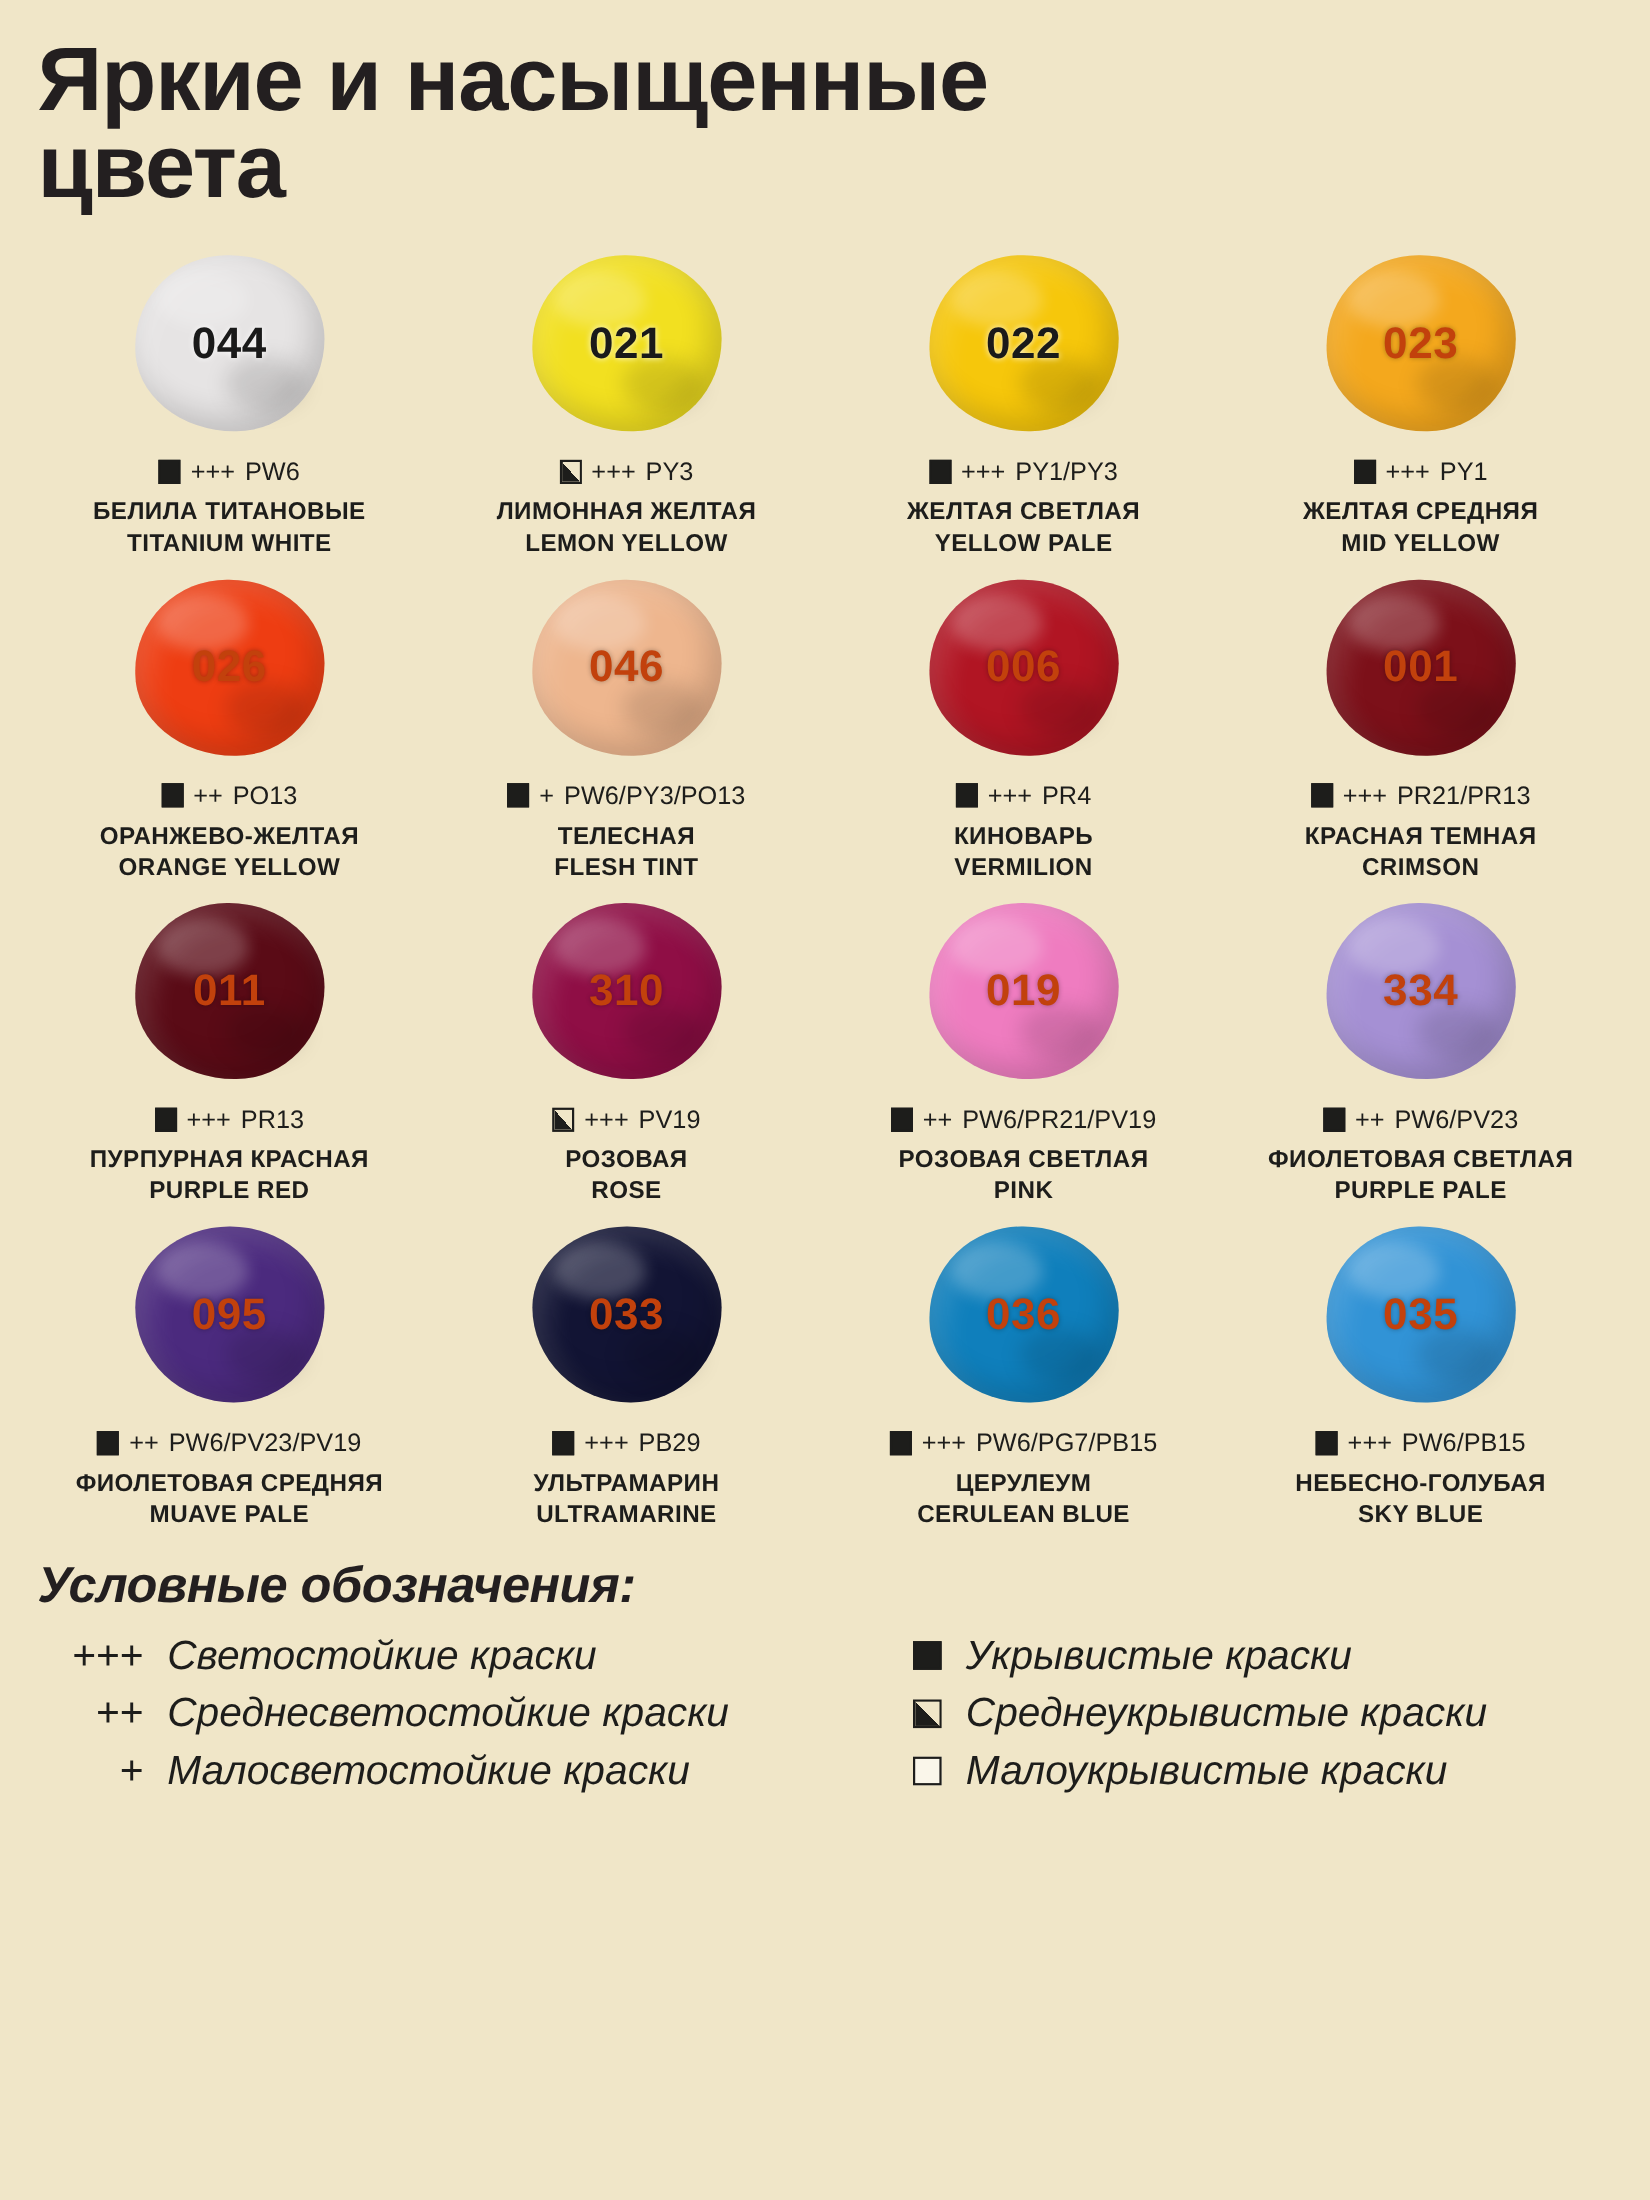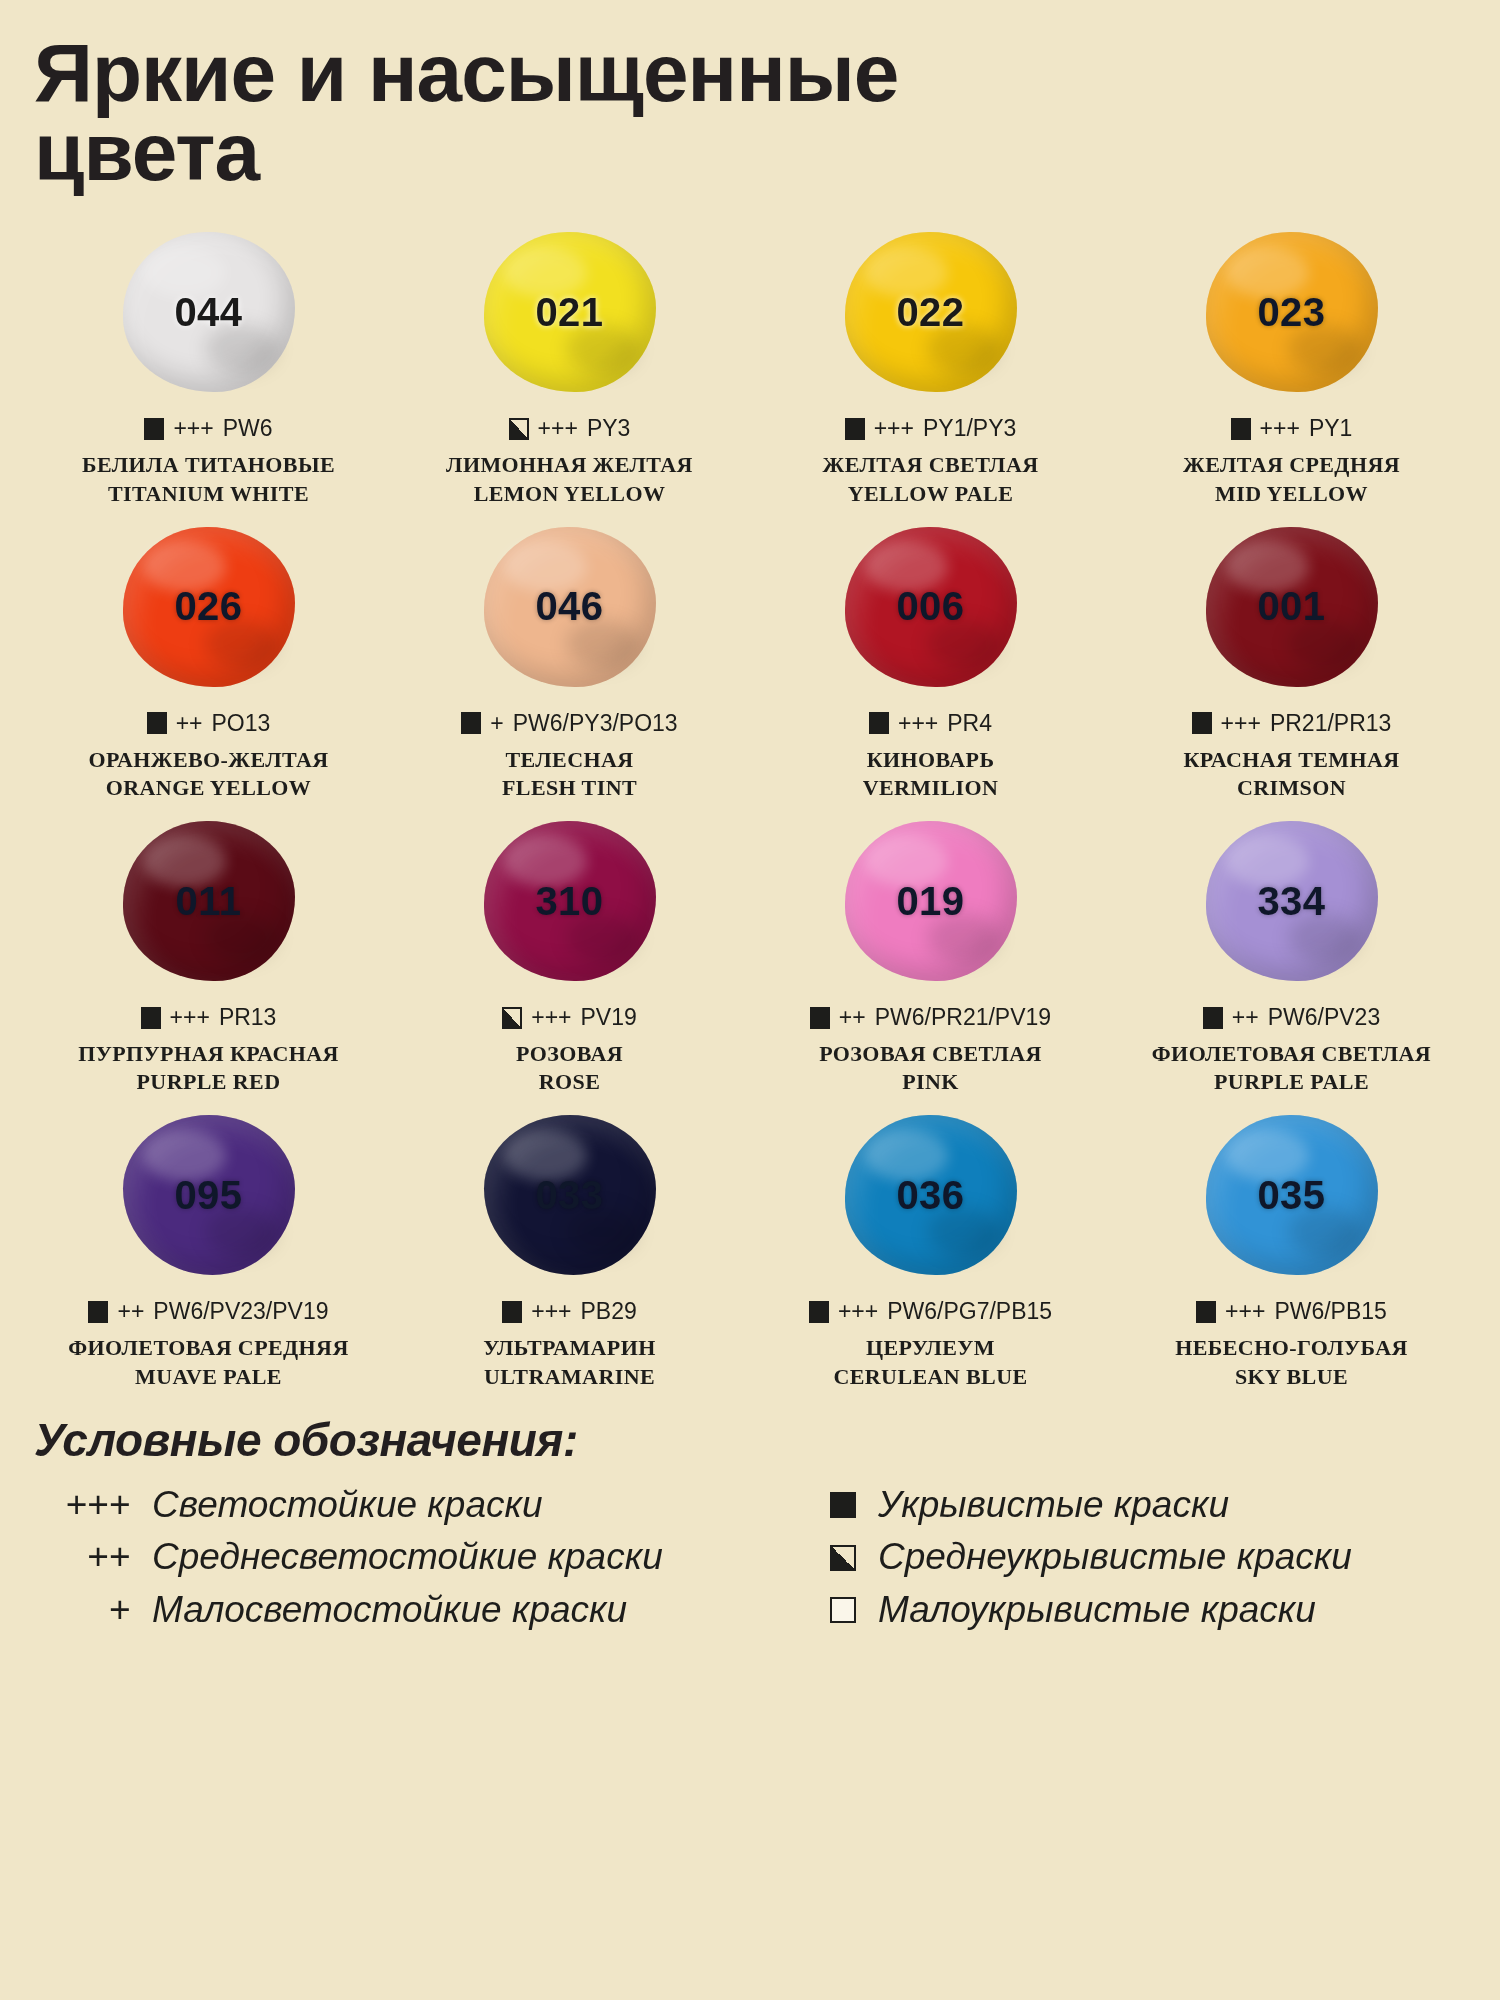--- a/index.html
+++ b/index.html
@@ -111,21 +111,21 @@
 
   .blob-code {
     position: relative;
     z-index: 3;
     font-family: "Liberation Sans", sans-serif;
     font-weight: bold;
     font-size: 40px;
     letter-spacing: 0.5px;
   }
   .blob-code.dark  { color: #1a1a1a; text-shadow: 0 0 6px rgba(255,255,255,0.85); }
-  .blob-code.light { color: #0f172a; text-shadow: 0 0 5px rgba(0,0,0,0.30); }
+  .blob-code.light { color: #c2410c; text-shadow: 0 0 5px rgba(0,0,0,0.30); }
 
   
   .meta {
     display: flex;
     align-items: center;
     justify-content: center;
     gap: 9px;
     margin-top: 8px;
     font-size: 23px;
     font-family: "Liberation Sans", sans-serif;
@@ -155,21 +155,21 @@
     background: linear-gradient(to bottom left, #f0e6c8 0 50%, #1d1d1b 50% 100%);
   }
   .opsq.low {
     background: #faf6ea;
   }
 
   
   .names {
     margin-top: 9px;
     text-align: center;
-    font-family: Liberation Serif, serif;
+    font-family: Liberation Sans, sans-serif;
     font-weight: bold;
     font-size: 22px;
     line-height: 1.28;
     letter-spacing: 0.4px;
     color: #1d1d1b;
   }
   .names .ru { display: block; }
   .names .en { display: block; }
 
   

